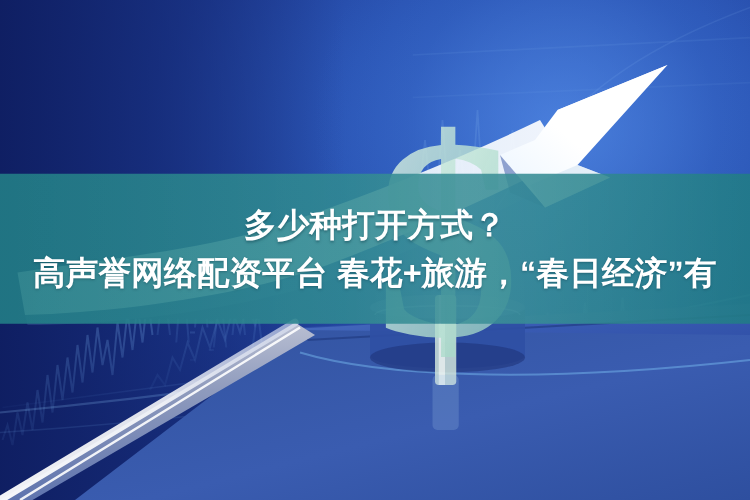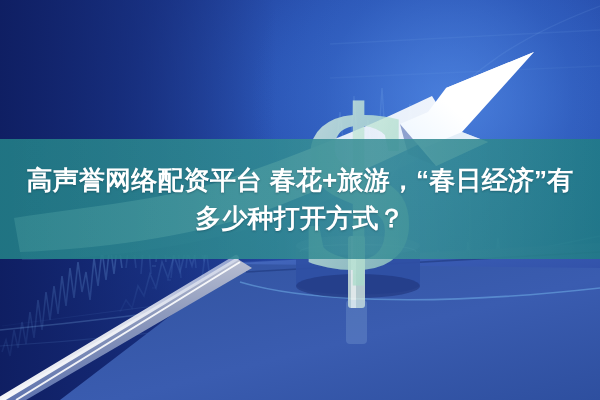--- a/index.html
+++ b/index.html
@@ -252,17 +252,17 @@
     </defs>
     <g opacity="0.9">
       <text x="358" y="268" text-anchor="middle" font-family="'Liberation Serif','DejaVu Serif',serif" font-size="230" font-weight="bold" fill="url(#dollarG)">$</text>
     </g>
   </svg>
 
   <div class="band"></div>
   <div class="band-sheen"></div>
 
   <div class="headline">
+    <div class="line line-2">多少种打开方式？</div>
     <div class="line line-1">高声誉网络配资平台 春花+旅游，“春日经济”有</div>
-    <div class="line line-2">多少种打开方式？</div>
   </div>
 
 </div>
 
 </body></html>

